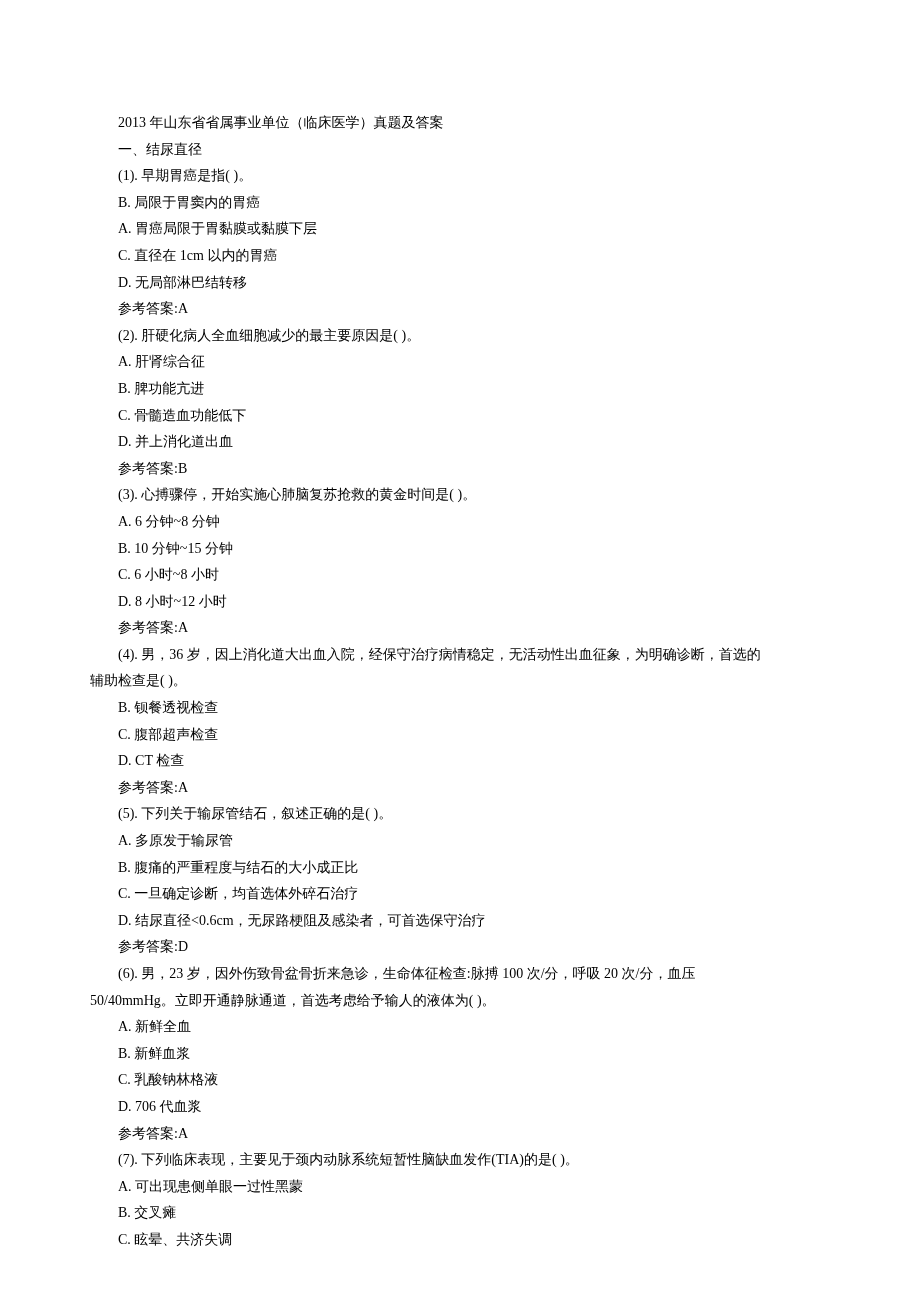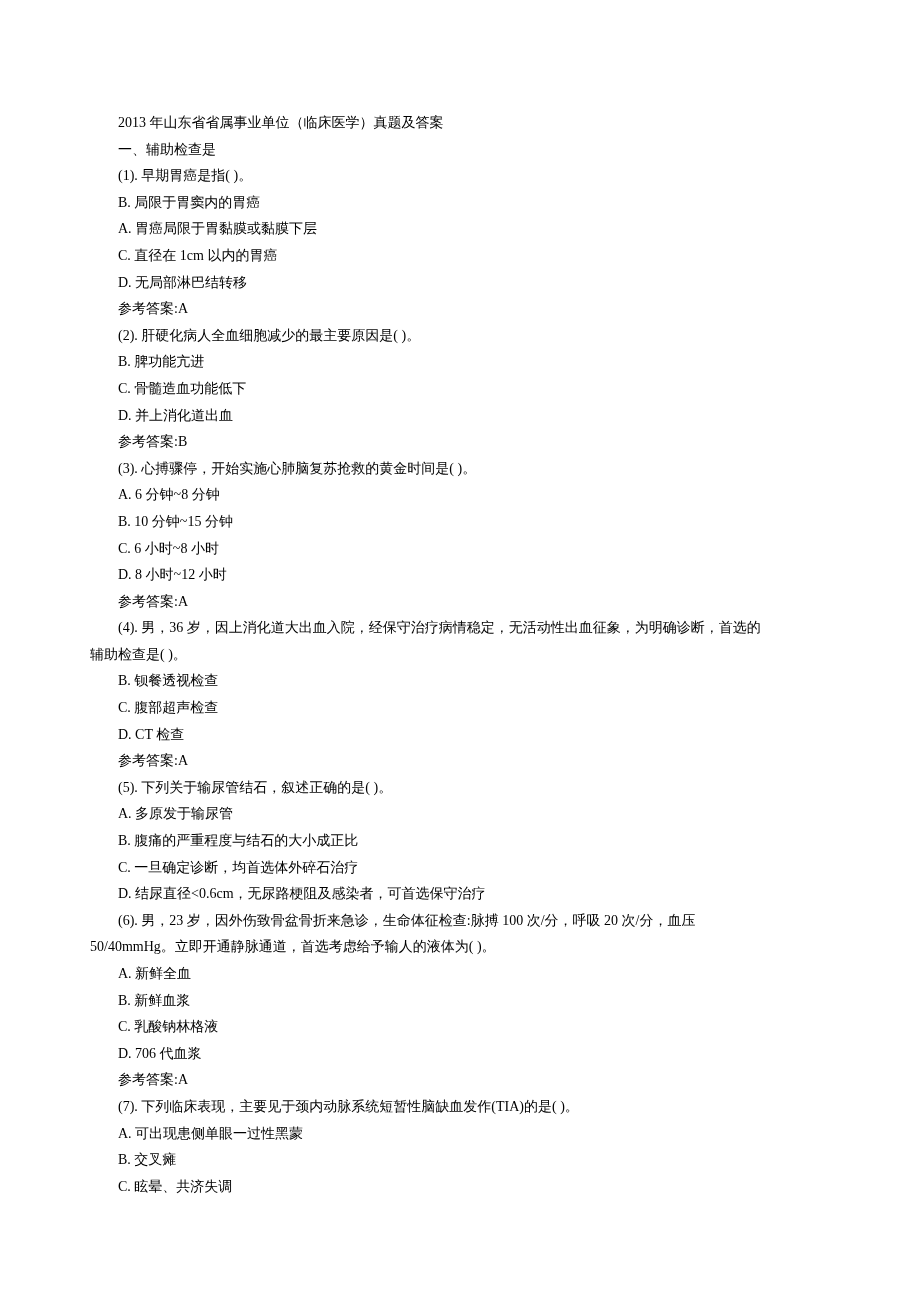--- a/index.html
+++ b/index.html
@@ -22,30 +22,31 @@
     }
     .content p.wrapped {
       text-indent: 0;
     }
   </style>
 </head>
 <body>
 
 <div class="content">
   <p>2013 年山东省省属事业单位（临床医学）真题及答案</p>
-  <p>一、辅助检查是</p>
+  <p>一、结尿直径</p>
 
   <p>(1). 早期胃癌是指( )。</p>
   <p>B. 局限于胃窦内的胃癌</p>
   <p>A. 胃癌局限于胃黏膜或黏膜下层</p>
   <p>C. 直径在 1cm 以内的胃癌</p>
   <p>D. 无局部淋巴结转移</p>
   <p>参考答案:A</p>
 
   <p>(2). 肝硬化病人全血细胞减少的最主要原因是( )。</p>
+  <p>A. 肝肾综合征</p>
   <p>B. 脾功能亢进</p>
   <p>C. 骨髓造血功能低下</p>
   <p>D. 并上消化道出血</p>
   <p>参考答案:B</p>
 
   <p>(3). 心搏骤停，开始实施心肺脑复苏抢救的黄金时间是( )。</p>
   <p>A. 6 分钟~8 分钟</p>
   <p>B. 10 分钟~15 分钟</p>
   <p>C. 6 小时~8 小时</p>
   <p>D. 8 小时~12 小时</p>
@@ -56,20 +57,21 @@
   <p>B. 钡餐透视检查</p>
   <p>C. 腹部超声检查</p>
   <p>D. CT 检查</p>
   <p>参考答案:A</p>
 
   <p>(5). 下列关于输尿管结石，叙述正确的是( )。</p>
   <p>A. 多原发于输尿管</p>
   <p>B. 腹痛的严重程度与结石的大小成正比</p>
   <p>C. 一旦确定诊断，均首选体外碎石治疗</p>
   <p>D. 结尿直径&lt;0.6cm，无尿路梗阻及感染者，可首选保守治疗</p>
+  <p>参考答案:D</p>
 
   <p>(6). 男，23 岁，因外伤致骨盆骨折来急诊，生命体征检查:脉搏 100 次/分，呼吸 20 次/分，血压</p>
   <p class="wrapped">50/40mmHg。立即开通静脉通道，首选考虑给予输人的液体为( )。</p>
   <p>A. 新鲜全血</p>
   <p>B. 新鲜血浆</p>
   <p>C. 乳酸钠林格液</p>
   <p>D. 706 代血浆</p>
   <p>参考答案:A</p>
 
   <p>(7). 下列临床表现，主要见于颈内动脉系统短暂性脑缺血发作(TIA)的是( )。</p>

